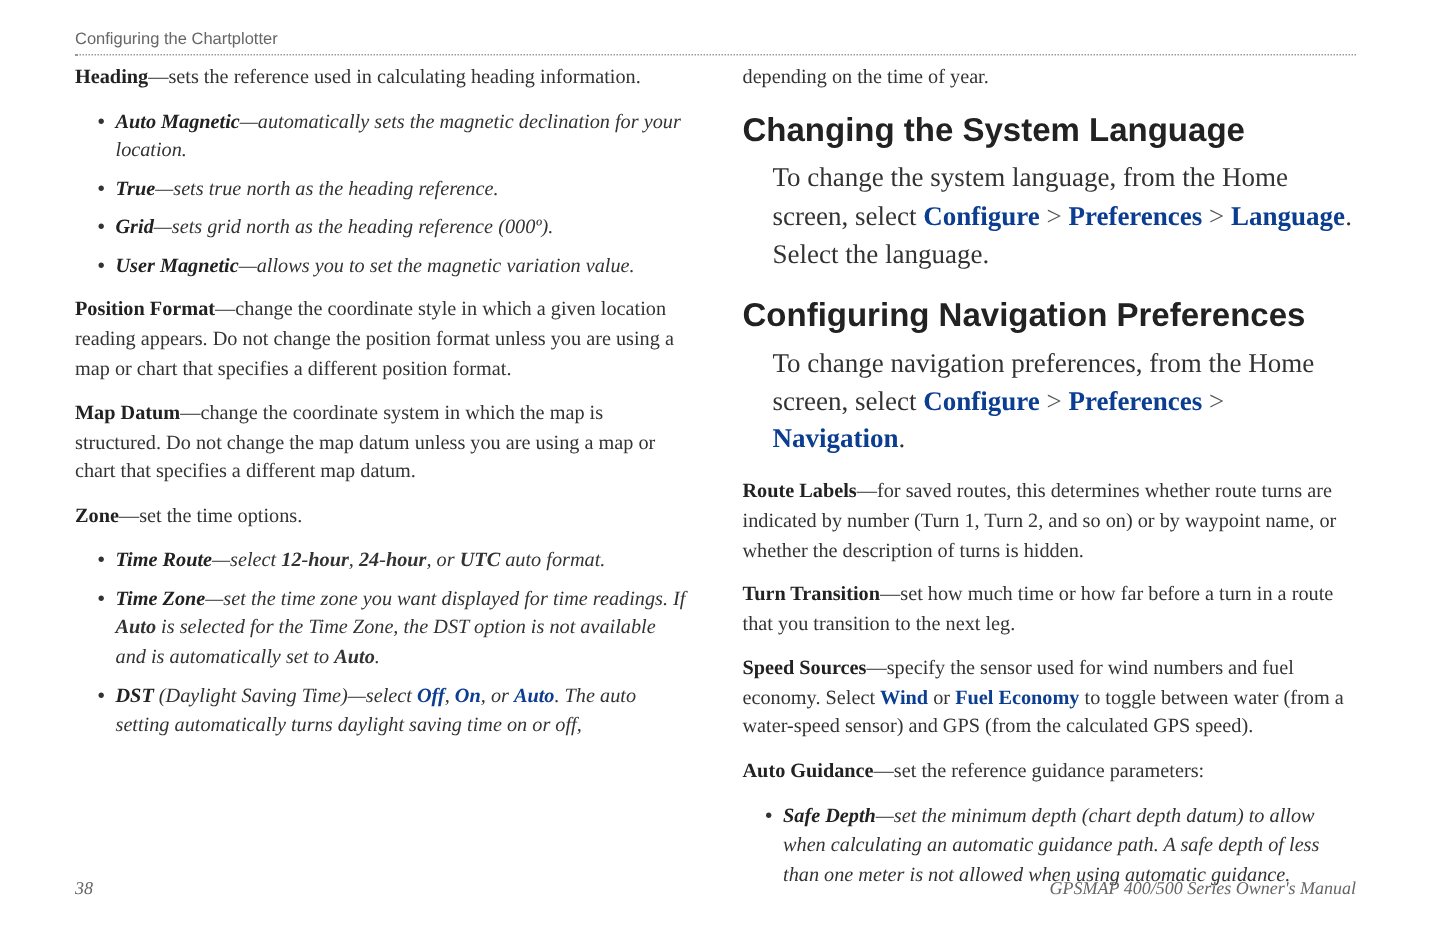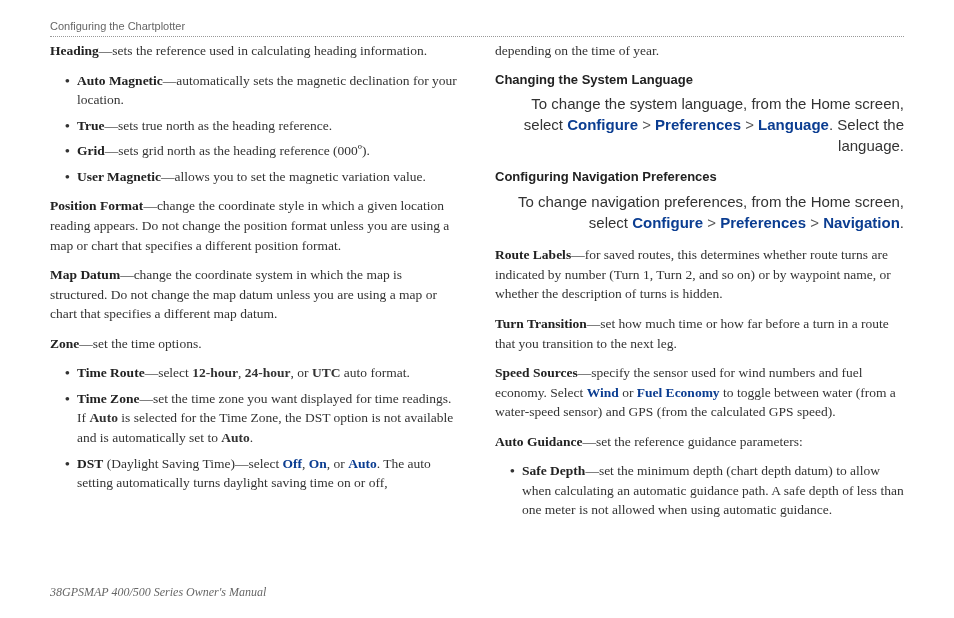--- a/index.html
+++ b/index.html
@@ -27,51 +27,51 @@
     .col {
       width: 50%;
       font-size: 13.5px;
       line-height: 1.45;
       color: #333;
     }
     .para { margin-bottom: 10px; }
     .term { font-weight: bold; color: #222; }
     .bold { font-weight: bold; }
     .link { color: #0b3d91; font-weight: bold; }
-    ul { list-style: none; padding-left: 15px; margin-bottom: 10px; }
+    ul { list-style: none; padding-left: 15px; margin-bottom: 10px; font-style: italic; }
     li { position: relative; padding-left: 12px; margin-bottom: 6px; }
     li::before {
       content: "•";
       position: absolute;
       left: 0;
       font-weight: bold;
     }
     .heading2 {
       font-family: Arial, Helvetica, sans-serif;
-      font-size: 13px;
+      font-size: 22px;
       font-weight: bold;
       color: #222;
       margin-top: 6px;
       margin-bottom: 4px;
     }
     .sub-instr {
-      font-family: Liberation Sans, sans-serif;
-      font-size: 15px;
+      font-family: Liberation Serif, serif;
+      font-size: 18px;
       line-height: 1.4;
       color: #333;
       padding-left: 20px;
       margin-bottom: 12px;
-      text-align: right;
     }
     .footer {
       position: absolute;
       bottom: 18px;
       left: 50px;
       right: 50px;
       display: flex;
+      justify-content: space-between;
       font-style: italic;
       font-size: 12px;
       color: #666;
     }
     .gt { color: #555; font-weight: normal; }
   </style>
 </head>
 <body>
 
 <div class="header">Configuring the Chartplotter</div>

